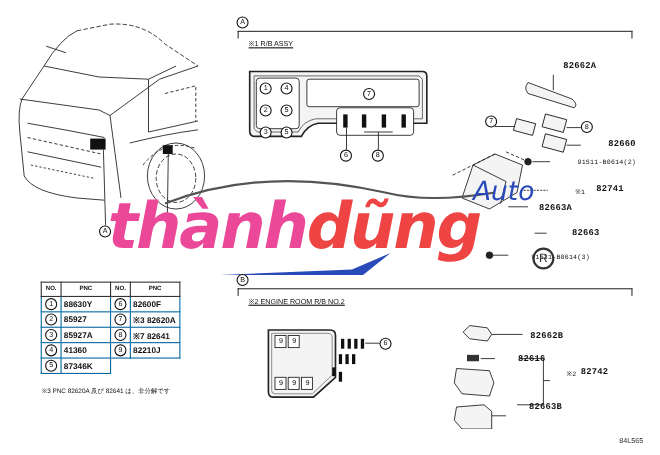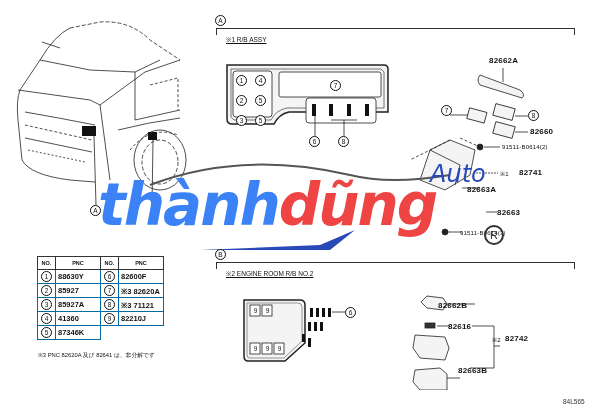--- a/index.html
+++ b/index.html
@@ -1,33 +1,33 @@
 <!DOCTYPE html>
 <html><head>
 <meta charset="utf-8">
 <style>
   html,body{margin:0;padding:0;background:#fff;}
   body{width:600px;height:414px;position:relative;overflow:hidden;font-family:"Liberation Sans",sans-serif;color:#111;}
   .abs{position:absolute;}
-  .lbl{position:absolute;font-family:Liberation Sans, sans-serif;font-weight:bold;font-size:8px;letter-spacing:0.2px;color:#111;white-space:nowrap;}
+  .lbl{position:absolute;font-family:Liberation Mono, monospace;font-weight:bold;font-size:8px;letter-spacing:0.2px;color:#111;white-space:nowrap;margin-left:23px;}
   .sm{font-size:6px;font-weight:normal;}
   .circ{position:absolute;width:9px;height:9px;border:1px solid #111;border-radius:50%;font-size:6.5px;line-height:9px;text-align:center;background:#fff;font-family:"Liberation Sans",sans-serif;}
   .sec-line{position:absolute;height:1px;background:#333;}
   .sec-tick{position:absolute;width:1px;height:7px;background:#333;}
   .sec-title{position:absolute;font-size:6.5px;text-decoration:underline;white-space:nowrap;}
   table.pnc{position:absolute;left:37px;top:256px;border-collapse:collapse;font-size:7.5px;}
   table.pnc td{border:1px solid #0369a1;height:13px;padding:0 2px;white-space:nowrap;}
   table.pnc td.no{width:13px;text-align:center;}
   table.pnc td.pn{width:40px;font-weight:bold;}
   table.pnc th{border:1px solid #333;font-size:5.5px;font-weight:bold;height:10px;}
   .ncirc{display:inline-block;width:9px;height:9px;border:1px solid #111;border-radius:50%;font-size:6.5px;line-height:9px;text-align:center;}
   .note{position:absolute;left:38px;top:351px;font-size:5.8px;white-space:nowrap;}
   .figno{position:absolute;left:563px;top:398px;font-size:6.5px;color:#333;}
   .logo{position:absolute;left:98px;top:176px;font-family:"DejaVu Sans",sans-serif;font-weight:bold;font-style:italic;font-size:58px;letter-spacing:-2px;line-height:1;white-space:nowrap;}
-  .logo .a{color:#3b82f6;}
+  .logo .a{color:#ec4899;}
   .logo .b{color:#ef4444;}
   .auto{position:absolute;left:430px;top:160px;font-family:"DejaVu Sans",sans-serif;font-size:24px;color:#2a49b8;font-style:italic;}
   .reg{position:absolute;left:484px;top:225px;width:16px;height:16px;border:2px solid #333;border-radius:50%;font-size:11px;line-height:16px;text-align:center;font-family:"Liberation Sans",sans-serif;color:#333;}
 </style>
 </head>
 <body>
 
 <svg class="abs" style="left:0;top:0" width="210" height="250">
   <g fill="none" stroke="#222" stroke-width="0.8">
     <path d="M70,28 Q55,35 40,60 L20,90 Q16,100 18,120 L22,160 Q30,175 70,180 L95,182"></path>
@@ -173,21 +173,21 @@
   <g stroke="#222" stroke-width="0.8" fill="none">
     <line x1="42" y1="14" x2="70" y2="14"></line>
     <line x1="32" y1="36" x2="45" y2="36"></line>
     <line x1="42" y1="88" x2="55" y2="88"></line>
   </g>
 </svg>
 <svg class="abs" style="left:470px;top:320px" width="40" height="50">
   <polyline points="2,6 24,6 24,48 -30,48" fill="none" stroke="#222" stroke-width="0.8"></polyline>
   <line x1="24" y1="26" x2="30" y2="26" stroke="#222" stroke-width="0.8"></line>
 </svg>
-<div class="lbl" style="left:438px;top:301px;">82662B</div>
+<div class="lbl" style="left:459px;top:301px;">82662B</div>
 <div class="lbl" style="left:448px;top:322px;">82616</div>
 <div class="lbl sm" style="left:492px;top:336px;">※2</div>
 <div class="lbl" style="left:505px;top:334px;">82742</div>
 <div class="lbl" style="left:458px;top:366px;">82663B</div>
 
 <table class="pnc">
   <tbody>
       <tr>
     <th>NO.</th>
     <th>PNC</th>
@@ -203,21 +203,21 @@
   <tr>
     <td class="no"><span class="ncirc">2</span></td>
     <td class="pn">85927</td>
     <td class="no"><span class="ncirc">7</span></td>
     <td class="pn">※3 82620A</td>
   </tr>
   <tr>
     <td class="no"><span class="ncirc">3</span></td>
     <td class="pn">85927A</td>
     <td class="no"><span class="ncirc">8</span></td>
-    <td class="pn">※3 71121</td>
+    <td class="pn">※7 82641</td>
   </tr>
   <tr>
     <td class="no"><span class="ncirc">4</span></td>
     <td class="pn">41360</td>
     <td class="no"><span class="ncirc">9</span></td>
     <td class="pn">82210J</td>
   </tr>
   <tr>
     <td class="no"><span class="ncirc">5</span></td>
     <td class="pn">87346K</td>

